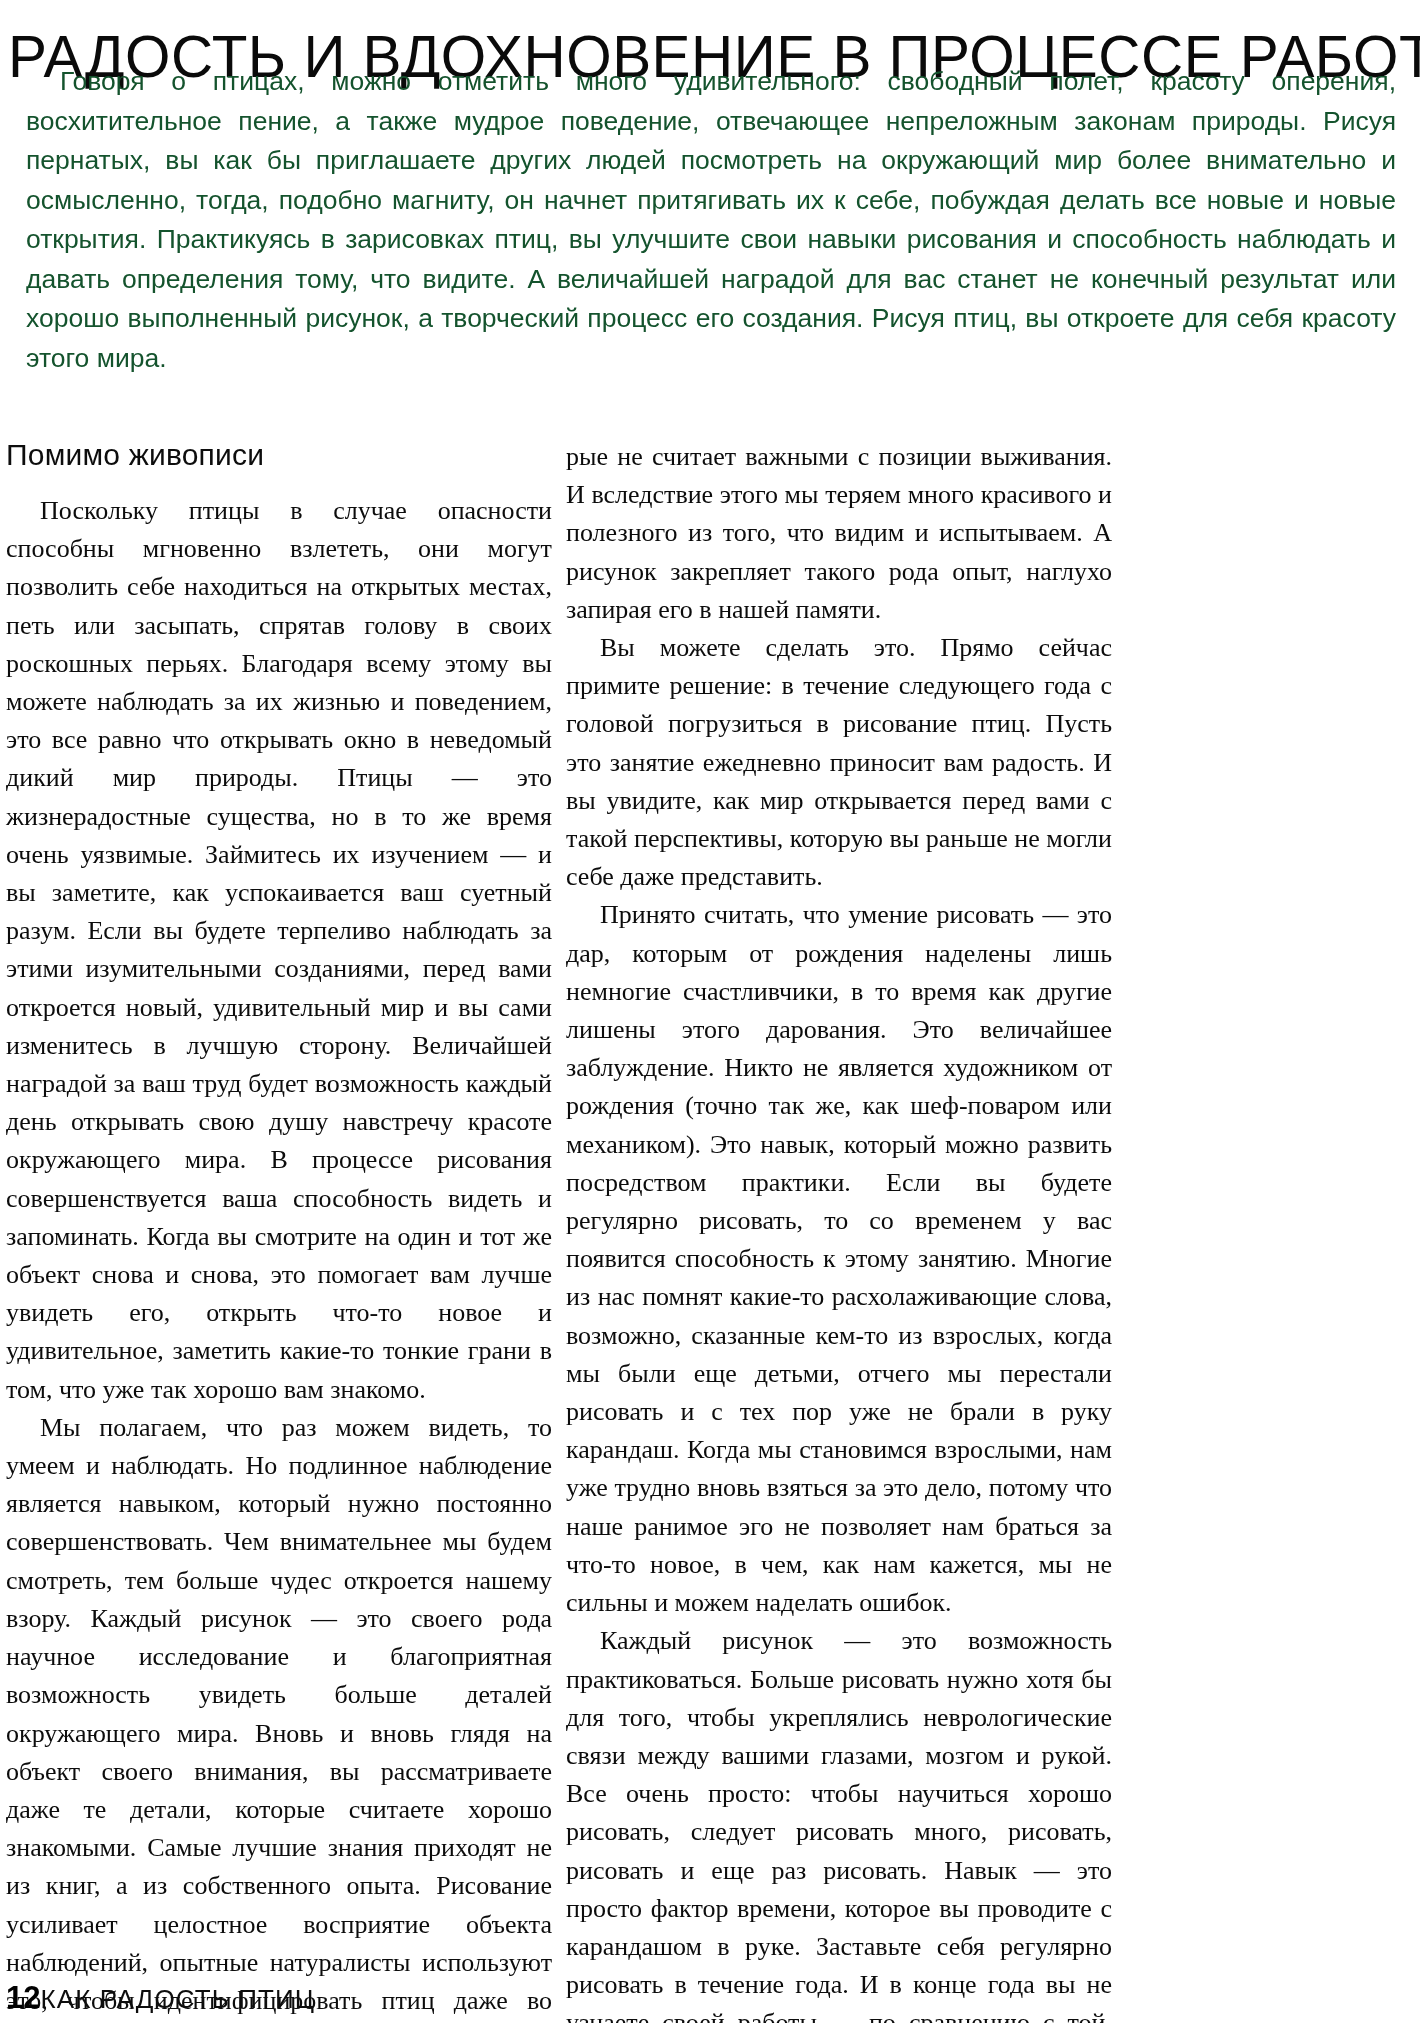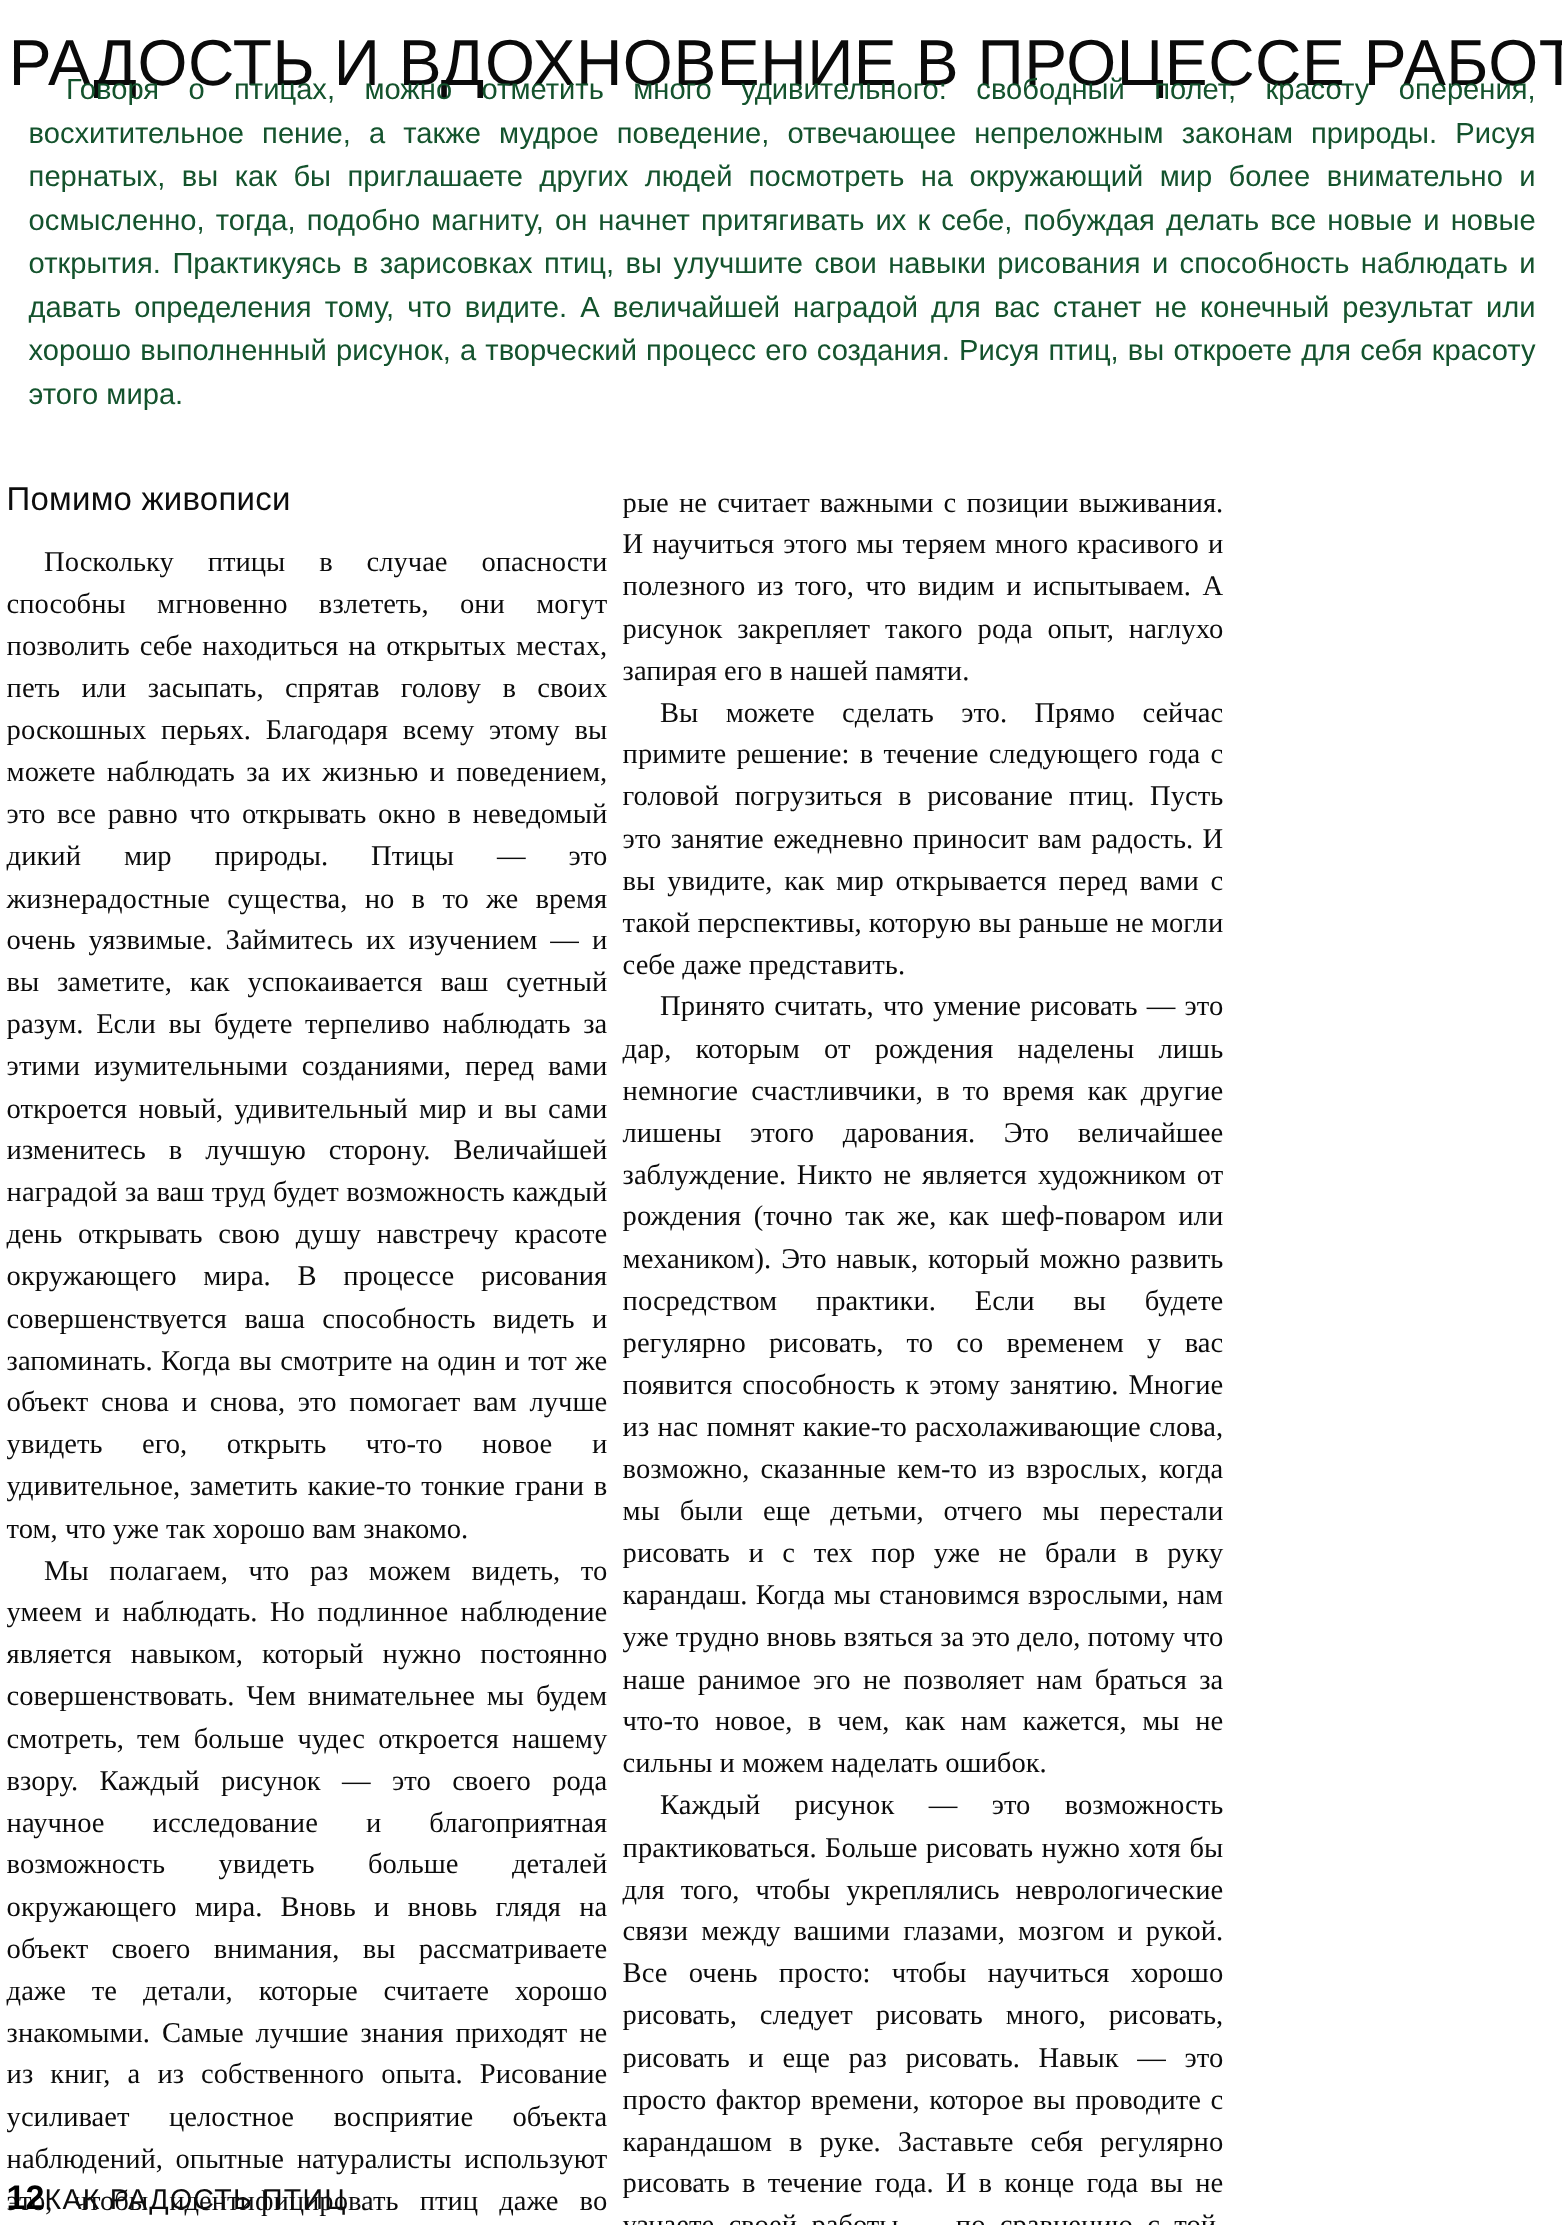--- a/index.html
+++ b/index.html
@@ -130,21 +130,21 @@
   <div class="columns">
 
     <div class="col col-left">
       <h2 class="section-heading">Помимо живописи</h2>
       <p class="body-par">Поскольку птицы в случае опасности способны мгновенно взлететь, они могут позволить себе находиться на открытых местах, петь или засыпать, спрятав голову в своих роскошных перьях. Благодаря всему этому вы можете наблюдать за их жизнью и поведением, это все равно что открывать окно в неведомый дикий мир природы. Птицы — это жизнерадостные существа, но в то же время очень уязвимые. Займитесь их изучением — и вы заметите, как успокаивается ваш суетный разум. Если вы будете терпеливо наблюдать за этими изумительными созданиями, перед вами откроется новый, удивительный мир и вы сами изменитесь в лучшую сторону. Величайшей наградой за ваш труд будет возможность каждый день открывать свою душу навстречу красоте окружающего мира. В процессе рисования совершенствуется ваша способность видеть и запоминать. Когда вы смотрите на один и тот же объект снова и снова, это помогает вам лучше увидеть его, открыть что-то новое и удивительное, заметить какие-то тонкие грани в том, что уже так хорошо вам знакомо.</p>
       <p class="body-par">Мы полагаем, что раз можем видеть, то умеем и наблюдать. Но подлинное наблюдение является навыком, который нужно постоянно совершенствовать. Чем внимательнее мы будем смотреть, тем больше чудес откроется нашему взору. Каждый рисунок — это своего рода научное исследование и благоприятная возможность увидеть больше деталей окружающего мира. Вновь и вновь глядя на объект своего внимания, вы рассматриваете даже те детали, которые считаете хорошо знакомыми. Самые лучшие знания приходят не из книг, а из собственного опыта. Рисование усиливает целостное восприятие объекта наблюдений, опытные натуралисты используют это, чтобы идентифицировать птиц даже во время полета, когда в высоком небе внезапно сверкнет под солнцем их глянцевое оперение или при тусклом свете проступят лишь их смутные очертания.</p>
 
     </div>
 
     <div class="col col-right">
-      <p class="body-par no-indent">рые не считает важными с позиции выживания. И научиться этого мы теряем много красивого и полезного из того, что видим и испытываем. А рисунок закрепляет такого рода опыт, наглухо запирая его в нашей памяти.</p>
+      <p class="body-par no-indent">рые не считает важными с позиции выживания. И вследствие этого мы теряем много красивого и полезного из того, что видим и испытываем. А рисунок закрепляет такого рода опыт, наглухо запирая его в нашей памяти.</p>
       <p class="body-par">Вы можете сделать это. Прямо сейчас примите решение: в течение следующего года с головой погрузиться в рисование птиц. Пусть это занятие ежедневно приносит вам радость. И вы увидите, как мир открывается перед вами с такой перспективы, которую вы раньше не могли себе даже представить.</p>
       <p class="body-par">Принято считать, что умение рисовать — это дар, которым от рождения наделены лишь немногие счастливчики, в то время как другие лишены этого дарования. Это величайшее заблуждение. Никто не является художником от рождения (точно так же, как шеф-поваром или механиком). Это навык, который можно развить посредством практики. Если вы будете регулярно рисовать, то со временем у вас появится способность к этому занятию. Многие из нас помнят какие-то расхолаживающие слова, возможно, сказанные кем-то из взрослых, когда мы были еще детьми, отчего мы перестали рисовать и с тех пор уже не брали в руку карандаш. Когда мы становимся взрослыми, нам уже трудно вновь взяться за это дело, потому что наше ранимое эго не позволяет нам браться за что-то новое, в чем, как нам кажется, мы не сильны и можем наделать ошибок.</p>
       <p class="body-par">Каждый рисунок — это возможность практиковаться. Больше рисовать нужно хотя бы для того, чтобы укреплялись неврологические связи между вашими глазами, мозгом и рукой. Все очень просто: чтобы научиться хорошо рисовать, следует рисовать много, рисовать, рисовать и еще раз рисовать. Навык — это просто фактор времени, которое вы проводите с карандашом в руке. Заставьте себя регулярно рисовать в течение года. И в конце года вы не узнаете своей работы — по сравнению с той, когда начинали.</p>
 
     </div>
 
   </div>
 
   <div class="footer">
     <span class="footer-page-number">12</span>

